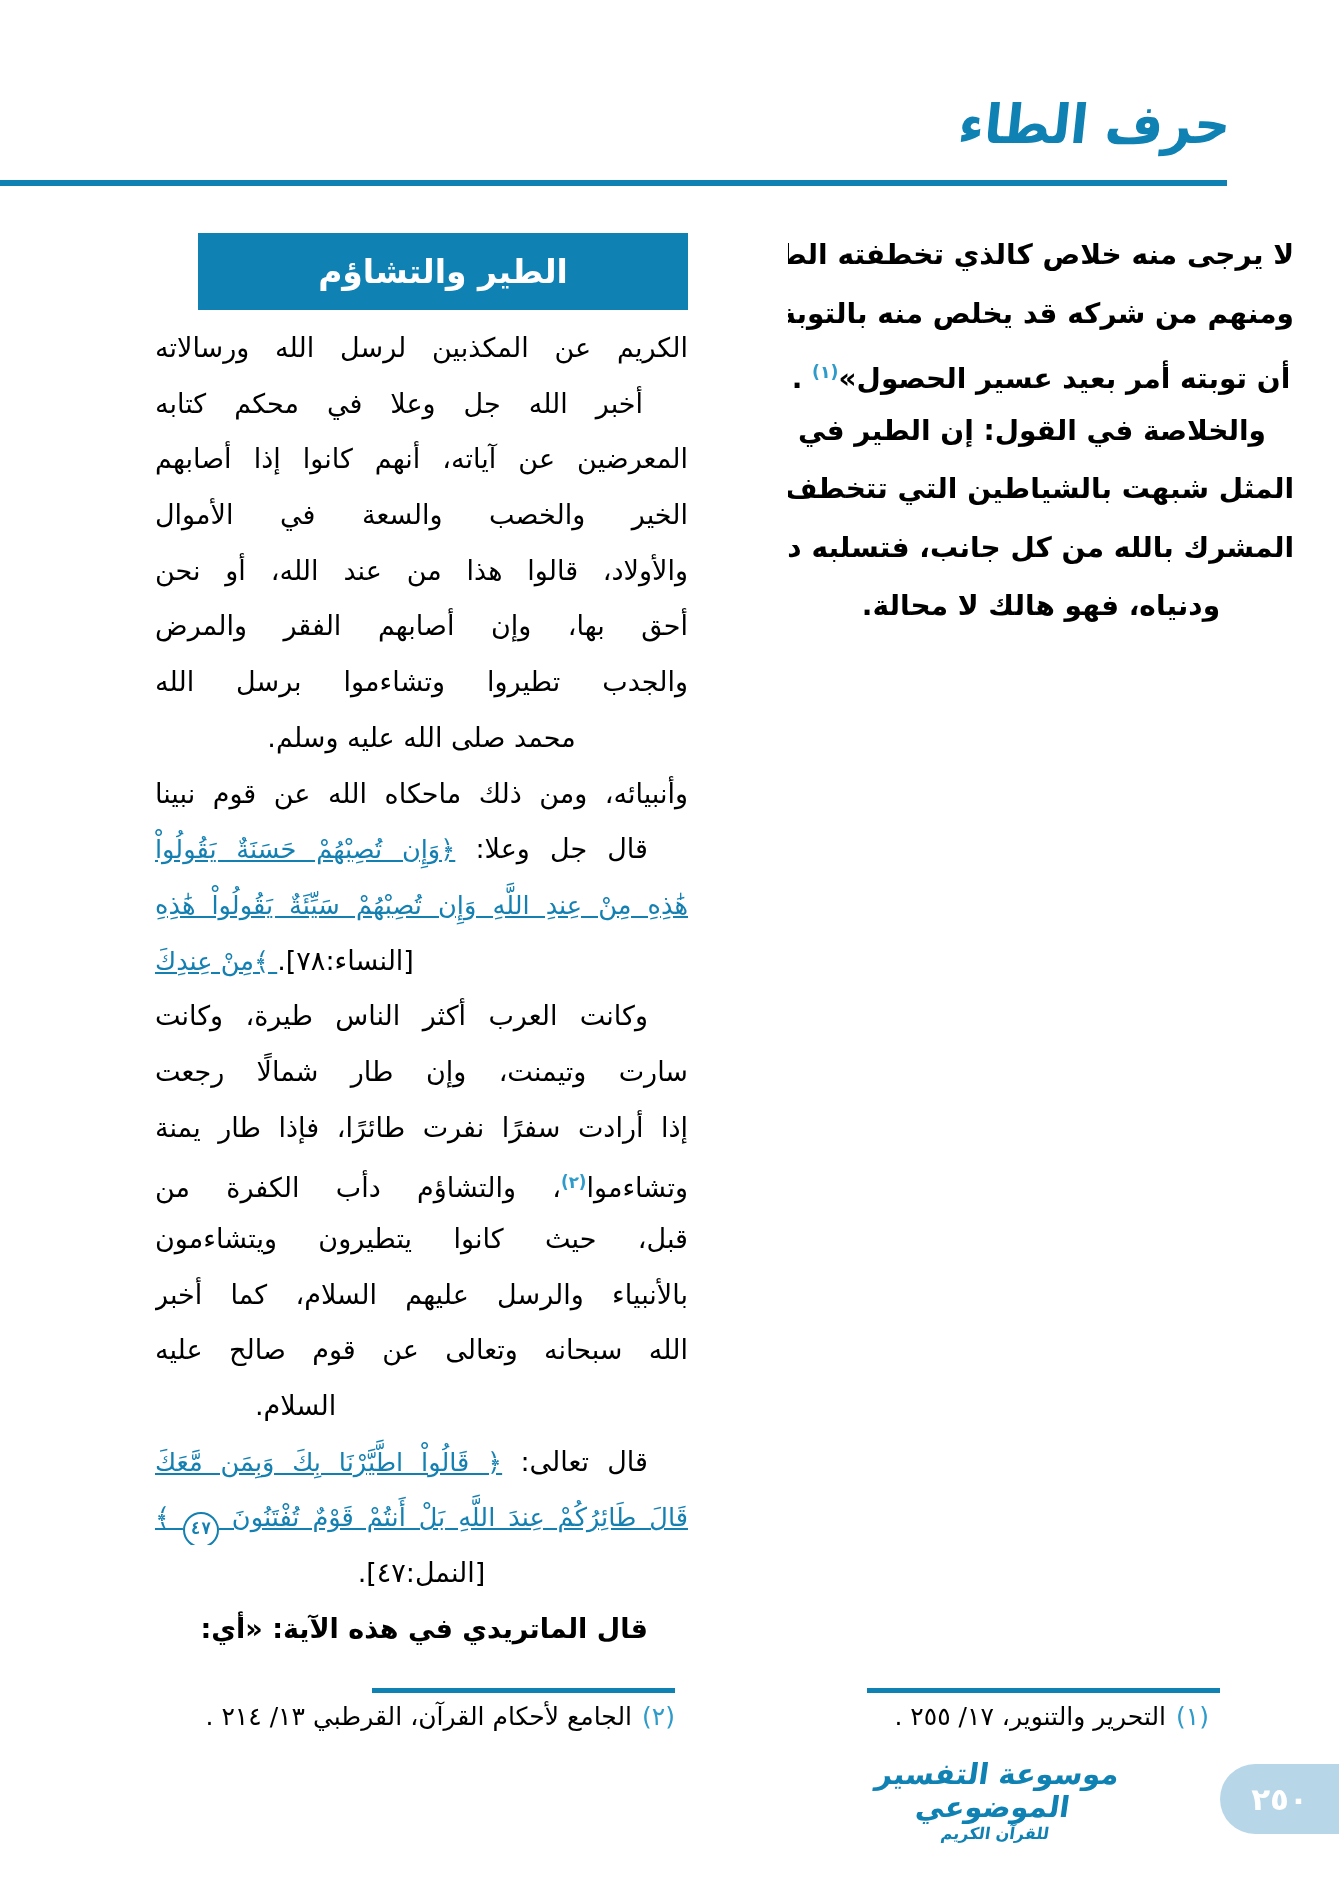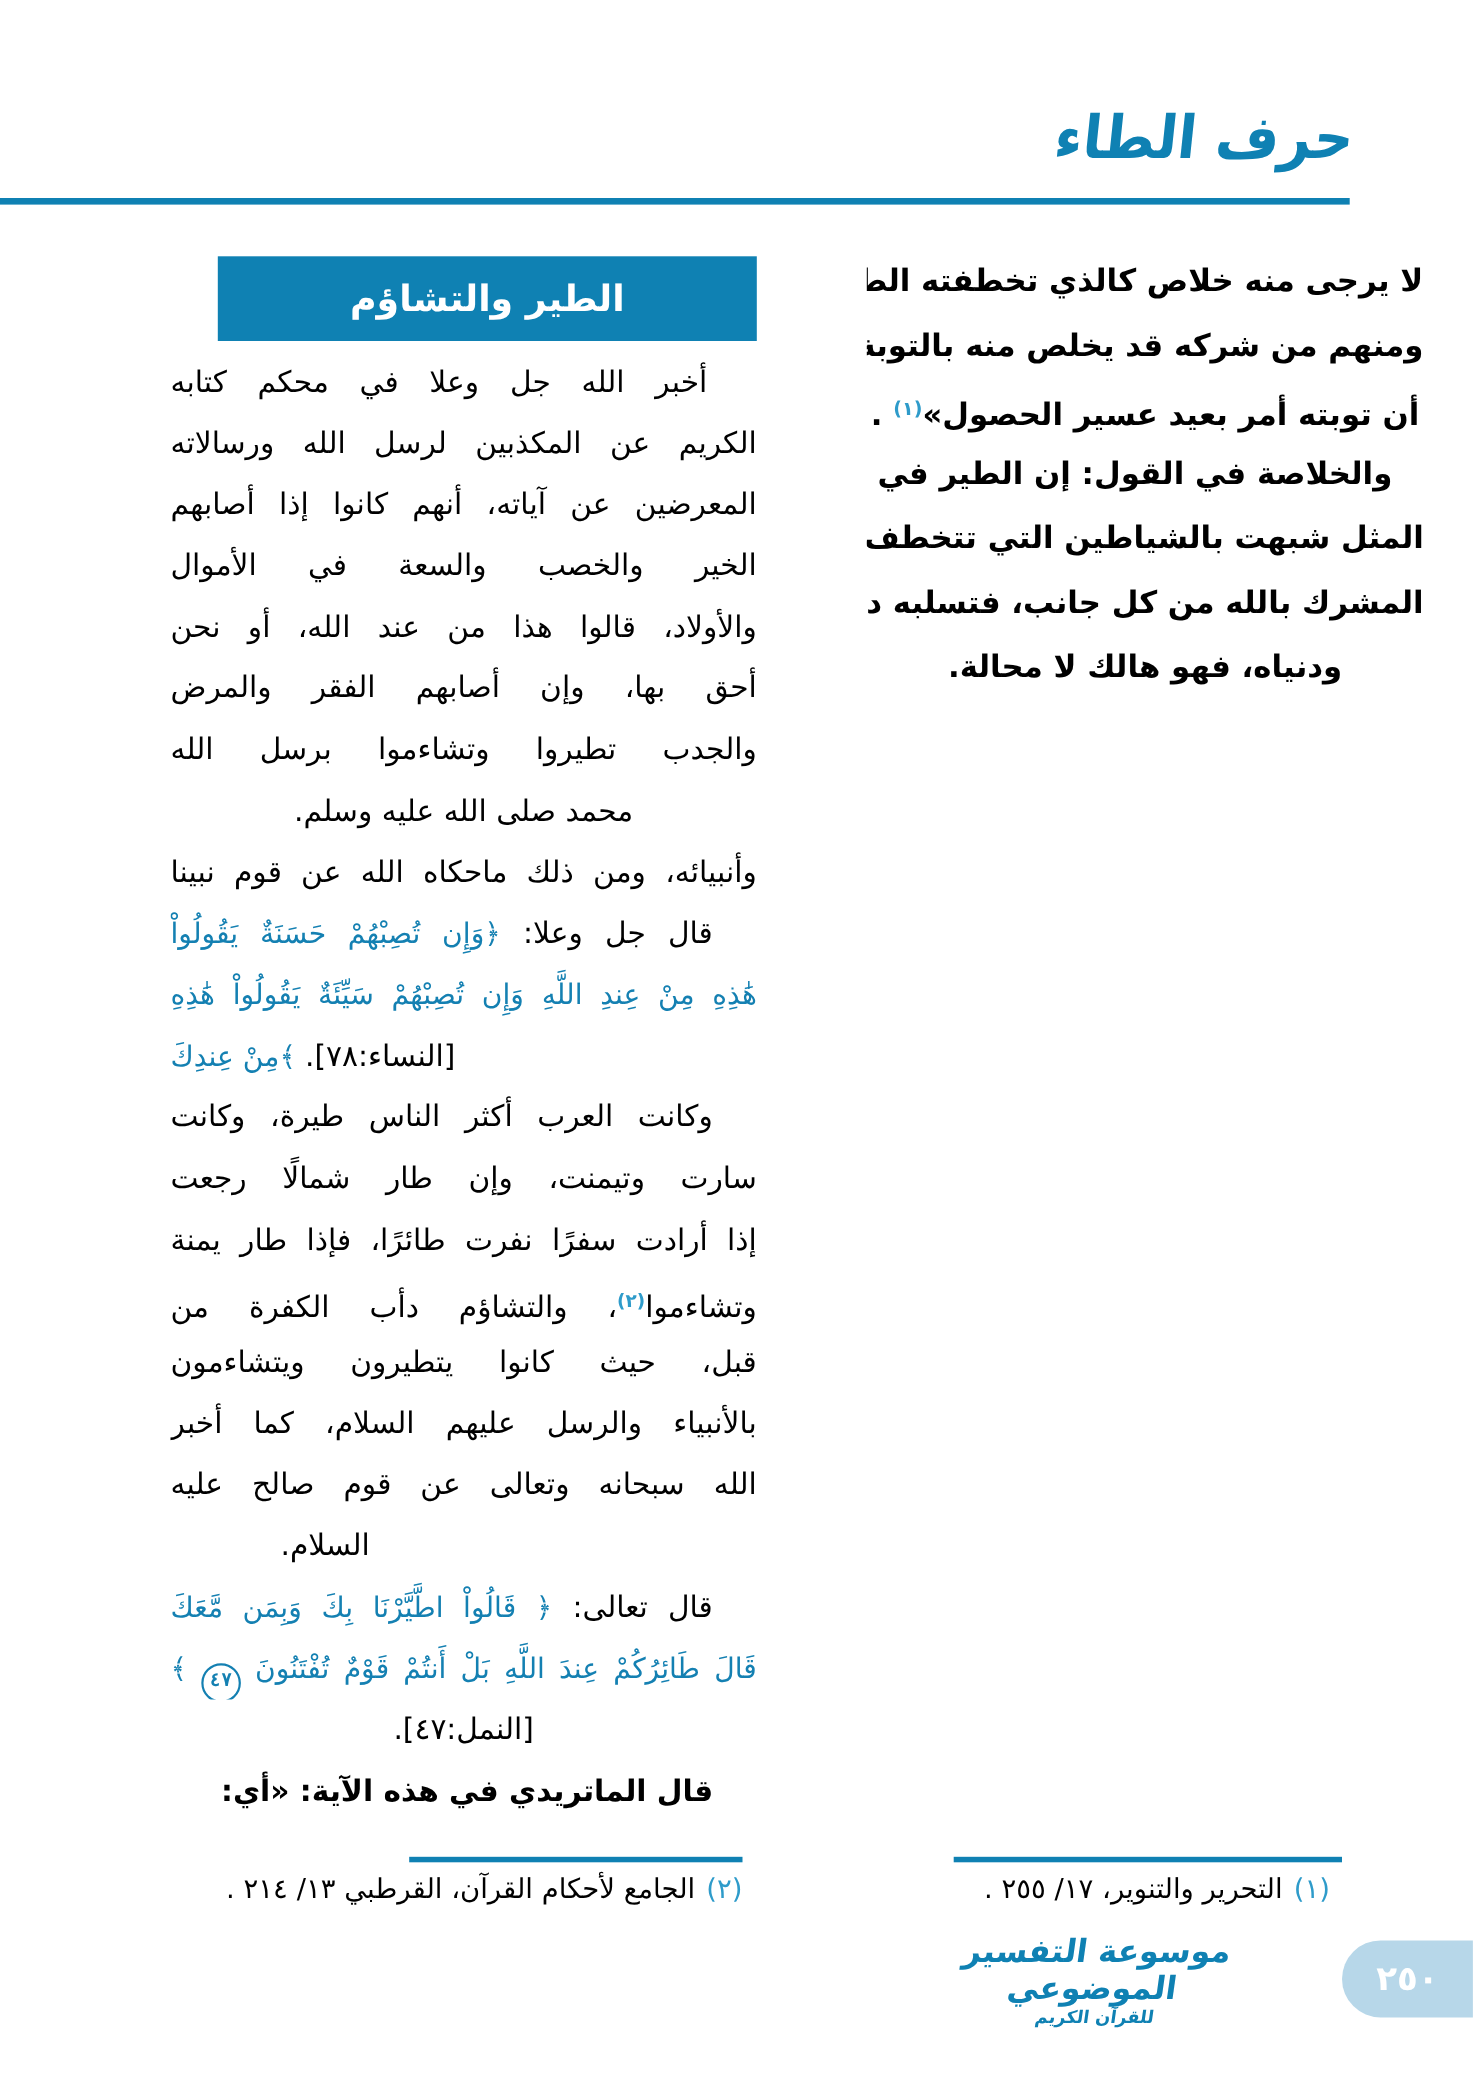--- a/index.html
+++ b/index.html
@@ -46,21 +46,21 @@
   .col-left{top:320px;left:155px;width:533px;font-size:27px;}
   .col-left .line{height:55.7px;line-height:55.7px;}
   .line{
     text-align:justify;text-align-last:justify;
     overflow:hidden;white-space:nowrap;
   }
   .line.center{text-align:center;text-align-last:center;}
   .line.left{text-align:center;text-align-last:left;}
   .s-normal{color:var(--ink);}
   .s-bold{color:var(--ink);font-weight:bold;}
-  .s-quran{color:var(--quran);font-size:0.95em;}
+  .s-quran{color:var(--quran);font-size:0.95em;text-decoration:underline;}
   .s-ref{color:var(--ink);}
   .s-fnref{
     color:var(--fnblue);
     font-size:0.62em;vertical-align:0.55em;font-weight:bold;
   }
   .s-ayah{
     display:inline-flex;align-items:center;justify-content:center;
     width:36px;height:36px;border:2px solid var(--quran);border-radius:50%;
     color:var(--quran);font-size:17px;vertical-align:-8px;font-weight:bold;font-family:Liberation Mono, monospace;
   }
@@ -111,22 +111,22 @@
   <div class="col col-right">
       <div class="line justify"><span class="s-bold">لا يرجى منه خلاص كالذي تخطفته الطير،</span></div>
       <div class="line justify"><span class="s-bold">ومنهم من شركه قد يخلص منه بالتوبة، إلا</span></div>
       <div class="line center"><span class="s-bold">أن توبته أمر بعيد عسير الحصول»</span><span class="s-fnref">(١)</span><span class="s-bold"> .</span></div>
       <div class="line justify" style="padding-right: 28px;"><span class="s-bold">والخلاصة في القول: إن الطير في هذا</span></div>
       <div class="line justify"><span class="s-bold">المثل شبهت بالشياطين التي تتخطف</span></div>
       <div class="line justify"><span class="s-bold">المشرك بالله من كل جانب، فتسلبه دينه</span></div>
       <div class="line center"><span class="s-bold">ودنياه، فهو هالك لا محالة.</span></div>
     </div>
   <div class="col col-left">
+      <div class="line justify"><span class="s-normal">الكريم عن المكذبين لرسل الله ورسالاته</span></div>
       <div class="line justify" style="padding-right: 45px;"><span class="s-normal">أخبر الله جل وعلا في محكم كتابه</span></div>
-      <div class="line justify"><span class="s-normal">الكريم عن المكذبين لرسل الله ورسالاته</span></div>
       <div class="line justify"><span class="s-normal">المعرضين عن آياته، أنهم كانوا إذا أصابهم</span></div>
       <div class="line justify"><span class="s-normal">الخير والخصب والسعة في الأموال</span></div>
       <div class="line justify"><span class="s-normal">والأولاد، قالوا هذا من عند الله، أو نحن</span></div>
       <div class="line justify"><span class="s-normal">أحق بها، وإن أصابهم الفقر والمرض</span></div>
       <div class="line justify"><span class="s-normal">والجدب تطيروا وتشاءموا برسل الله</span></div>
       <div class="line center"><span class="s-normal">محمد صلى الله عليه وسلم.</span></div>
       <div class="line justify"><span class="s-normal">وأنبيائه، ومن ذلك ماحكاه الله عن قوم نبينا</span></div>
       <div class="line justify" style="padding-right: 40px;"><span class="s-normal">قال جل وعلا: </span><span class="s-quran">﴿وَإِن تُصِبْهُمْ حَسَنَةٌ يَقُولُواْ</span></div>
       <div class="line justify"><span class="s-quran">هَٰذِهِ مِنْ عِندِ اللَّهِ وَإِن تُصِبْهُمْ سَيِّئَةٌ يَقُولُواْ هَٰذِهِ</span></div>
       <div class="line left"><span class="s-ref">[النساء:٧٨].</span><span class="s-quran"> ﴾</span><span class="s-quran">مِنْ عِندِكَ</span></div>

